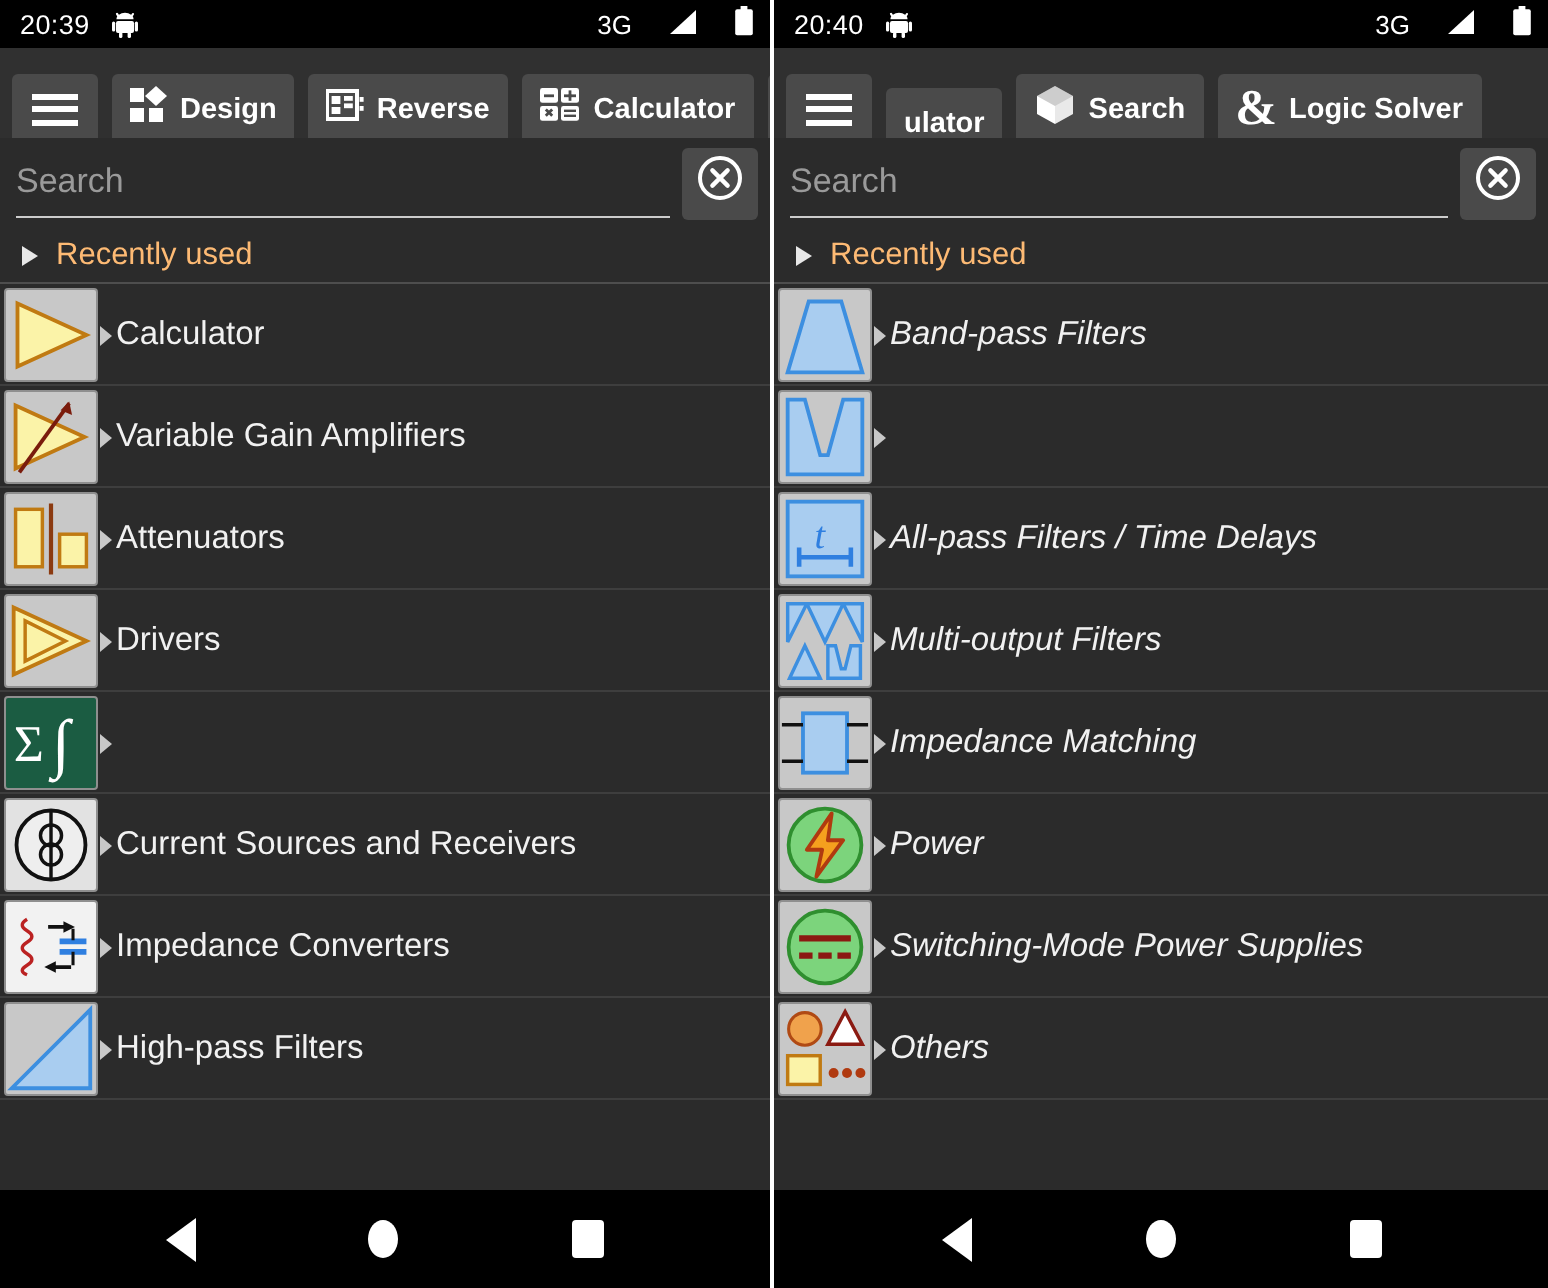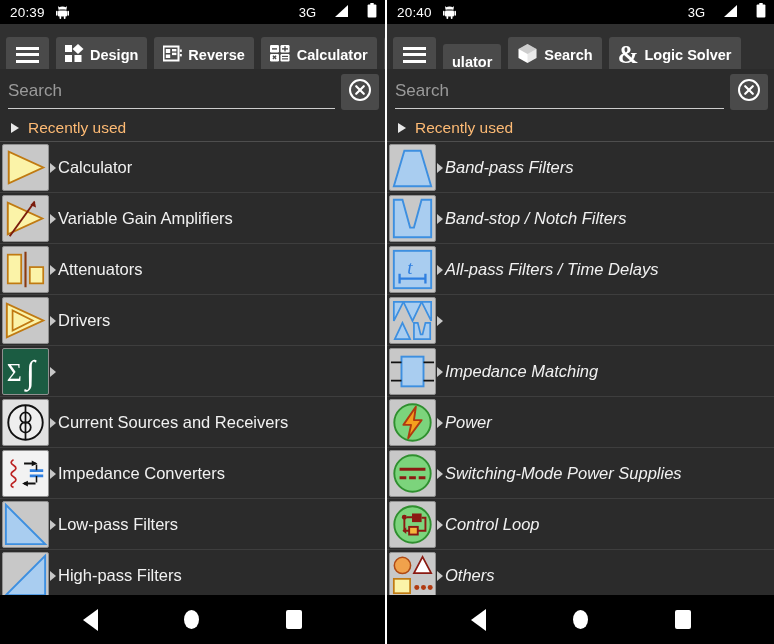--- a/index.html
+++ b/index.html
@@ -356,31 +356,20 @@
               <line x1="28" y1="26" x2="42" y2="26" stroke="#2f7fe0" stroke-width="3"></line>
               <line x1="35" y1="14" x2="35" y2="20" stroke="#111" stroke-width="1.6"></line>
               <line x1="35" y1="26" x2="35" y2="33" stroke="#111" stroke-width="1.6"></line>
             </svg>
           </span>
           <span class="nub"></span>
         </span>
         <span class="rowlabel">Impedance Converters</span>
       </div>
 
-      <div class="row">
-        <span class="icowrap">
-          <span class="ico">
-            <svg viewBox="0 0 47 47">
-                <polygon points="3,3 3,44 44,44" fill="#a9cdf0" stroke="#3d8fe0" stroke-width="2"></polygon>
-              </svg>
-          </span>
-          <span class="nub"></span>
-        </span>
-        <span class="rowlabel">Low-pass Filters</span>
-      </div>
 
       <div class="row">
         <span class="icowrap">
           <span class="ico">
             <svg viewBox="0 0 47 47">
                 <polygon points="44,3 44,44 3,44" fill="#a9cdf0" stroke="#3d8fe0" stroke-width="2"></polygon>
               </svg>
           </span>
           <span class="nub"></span>
         </span>
@@ -497,21 +486,20 @@
 
       <div class="row">
         <span class="icowrap">
           <span class="ico">
             <svg viewBox="0 0 47 47">
                 <polygon points="4,4 4,43 43,43 43,4 33,4 25,33 21,33 13,4" fill="#a9cdf0" stroke="#3d8fe0" stroke-width="2"></polygon>
               </svg>
           </span>
           <span class="nub"></span>
         </span>
-        <span class="rowlabel">Band-stop / Notch Filters</span>
       </div>
 
       <div class="row">
         <span class="icowrap">
           <span class="ico">
             <svg viewBox="0 0 47 47">
               <rect x="4" y="4" width="39" height="39" fill="#a9cdf0" stroke="#3d8fe0" stroke-width="2"></rect>
               <text x="18" y="28" font-family="'Liberation Serif',serif" font-size="20" fill="#2f7fe0">t</text>
               <line x1="10" y1="33" x2="37" y2="33" stroke="#2f7fe0" stroke-width="2.4"></line>
               <line x1="10" y1="28" x2="10" y2="38" stroke="#2f7fe0" stroke-width="2.4"></line>
@@ -529,20 +517,21 @@
             <svg viewBox="0 0 47 47">
               <polygon points="4,4 4,24 14,4" fill="#a9cdf0" stroke="#3d8fe0" stroke-width="1.8"></polygon>
               <polygon points="43,4 43,24 33,4" fill="#a9cdf0" stroke="#3d8fe0" stroke-width="1.8"></polygon>
               <polygon points="14,4 23.5,24 33,4" fill="#a9cdf0" stroke="#3d8fe0" stroke-width="1.8"></polygon>
               <polygon points="5,43 13,26 21,43" fill="#a9cdf0" stroke="#3d8fe0" stroke-width="1.8"></polygon>
               <polygon points="25,26 25,43 42,43 42,26 37,26 34,38 32,38 29,26" fill="#a9cdf0" stroke="#3d8fe0" stroke-width="1.8"></polygon>
             </svg>
           </span>
           <span class="nub"></span>
         </span>
+        <span class="rowlabel">Multi-output Filters</span>
       </div>
 
       <div class="row">
         <span class="icowrap">
           <span class="ico">
             <svg viewBox="0 0 47 47">
               <rect x="12" y="8" width="23" height="31" fill="#a9cdf0" stroke="#3d8fe0" stroke-width="2"></rect>
               <line x1="1" y1="14" x2="12" y2="14" stroke="#111" stroke-width="1.8"></line>
               <line x1="1" y1="33" x2="12" y2="33" stroke="#111" stroke-width="1.8"></line>
               <line x1="35" y1="14" x2="46" y2="14" stroke="#111" stroke-width="1.8"></line>
@@ -576,38 +565,20 @@
               <line x1="10" y1="28" x2="17" y2="28" stroke="#8b1a12" stroke-width="3.2"></line>
               <line x1="20" y1="28" x2="27" y2="28" stroke="#8b1a12" stroke-width="3.2"></line>
               <line x1="30" y1="28" x2="37" y2="28" stroke="#8b1a12" stroke-width="3.2"></line>
             </svg>
           </span>
           <span class="nub"></span>
         </span>
         <span class="rowlabel">Switching-Mode Power Supplies</span>
       </div>
 
-      <div class="row">
-        <span class="icowrap">
-          <span class="ico">
-            <svg viewBox="0 0 47 47">
-              <circle cx="23.5" cy="23.5" r="19" fill="#7cd47c" stroke="#2f8f2f" stroke-width="2"></circle>
-              <rect x="23" y="12" width="10" height="9" fill="#8b1a12"></rect>
-              <rect x="20" y="26" width="9" height="8" fill="#f5b43c" stroke="#8b1a12" stroke-width="2"></rect>
-              <circle cx="15" cy="16" r="2.6" fill="#8b1a12"></circle>
-              <path d="M15 16 L15 30 L20 30" fill="none" stroke="#8b1a12" stroke-width="2"></path>
-              <path d="M33 16.5 L37 16.5 L37 30 L29 30" fill="none" stroke="#8b1a12" stroke-width="2"></path>
-              <line x1="17.5" y1="16" x2="23" y2="16" stroke="#8b1a12" stroke-width="2"></line>
-              <polygon points="13,30 17,26.5 17,33.5" fill="#8b1a12"></polygon>
-            </svg>
-          </span>
-          <span class="nub"></span>
-        </span>
-        <span class="rowlabel">Control Loop</span>
-      </div>
 
       <div class="row">
         <span class="icowrap">
           <span class="ico">
             <svg viewBox="0 0 47 47">
               <circle cx="13" cy="13" r="8.5" fill="#f0a24c" stroke="#b04a14" stroke-width="1.6"></circle>
               <polygon points="34,4 43,21 25,21" fill="#ffffff" stroke="#8b1a12" stroke-width="1.8"></polygon>
               <rect x="4" y="27" width="17" height="15" fill="#fbf3a8" stroke="#c07a12" stroke-width="1.8"></rect>
               <circle cx="28" cy="36" r="2.6" fill="#b03a10"></circle>
               <circle cx="35" cy="36" r="2.6" fill="#b03a10"></circle>

